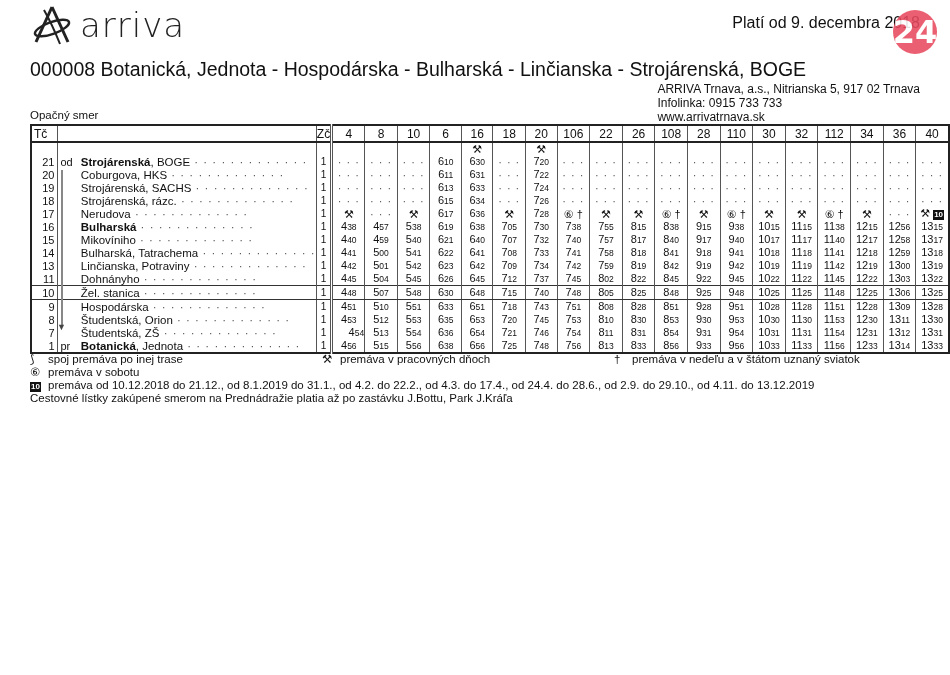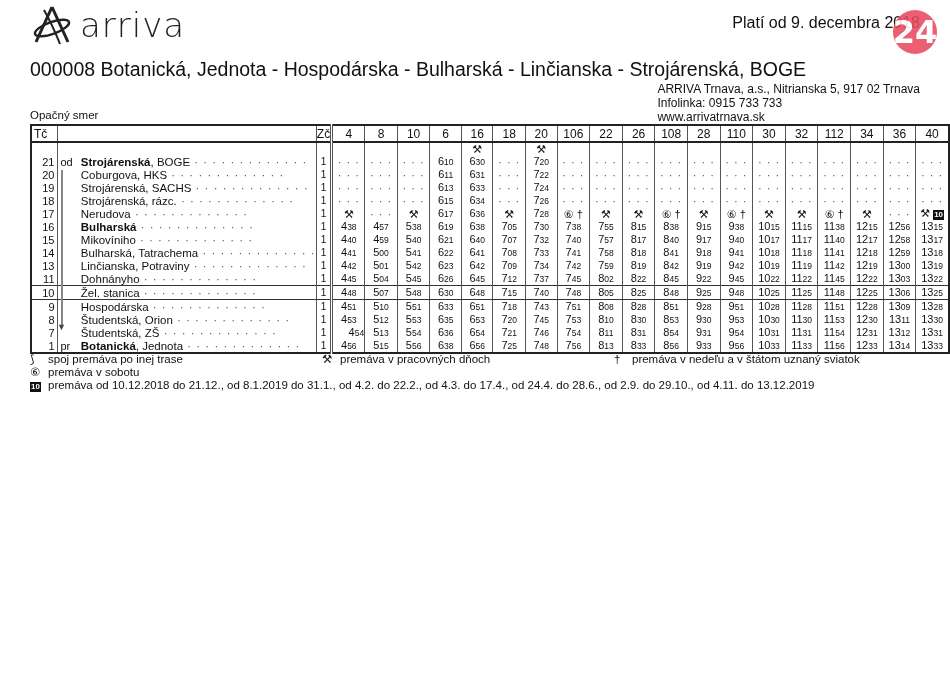--- a/index.html
+++ b/index.html
@@ -536,13 +536,14 @@
     </div>
   </div>
   <div class="leg-item">
     <span class="leg-sym">⑥</span>
     <span>premáva v sobotu</span>
   </div>
   <div class="leg-item">
     <span class="leg-sym"><span class="box10">10</span></span>
     <span>premáva od 10.12.2018 do 21.12., od 8.1.2019 do 31.1., od 4.2. do 22.2., od 4.3. do 17.4., od 24.4. do 28.6., od 2.9. do 29.10., od 4.11. do 13.12.2019</span>
   </div>
+  <div>Cestovné lístky zakúpené smerom na Prednádražie platia až po zastávku J.Bottu, Park J.Kráľa</div>
 </div>
 
 </body></html>

